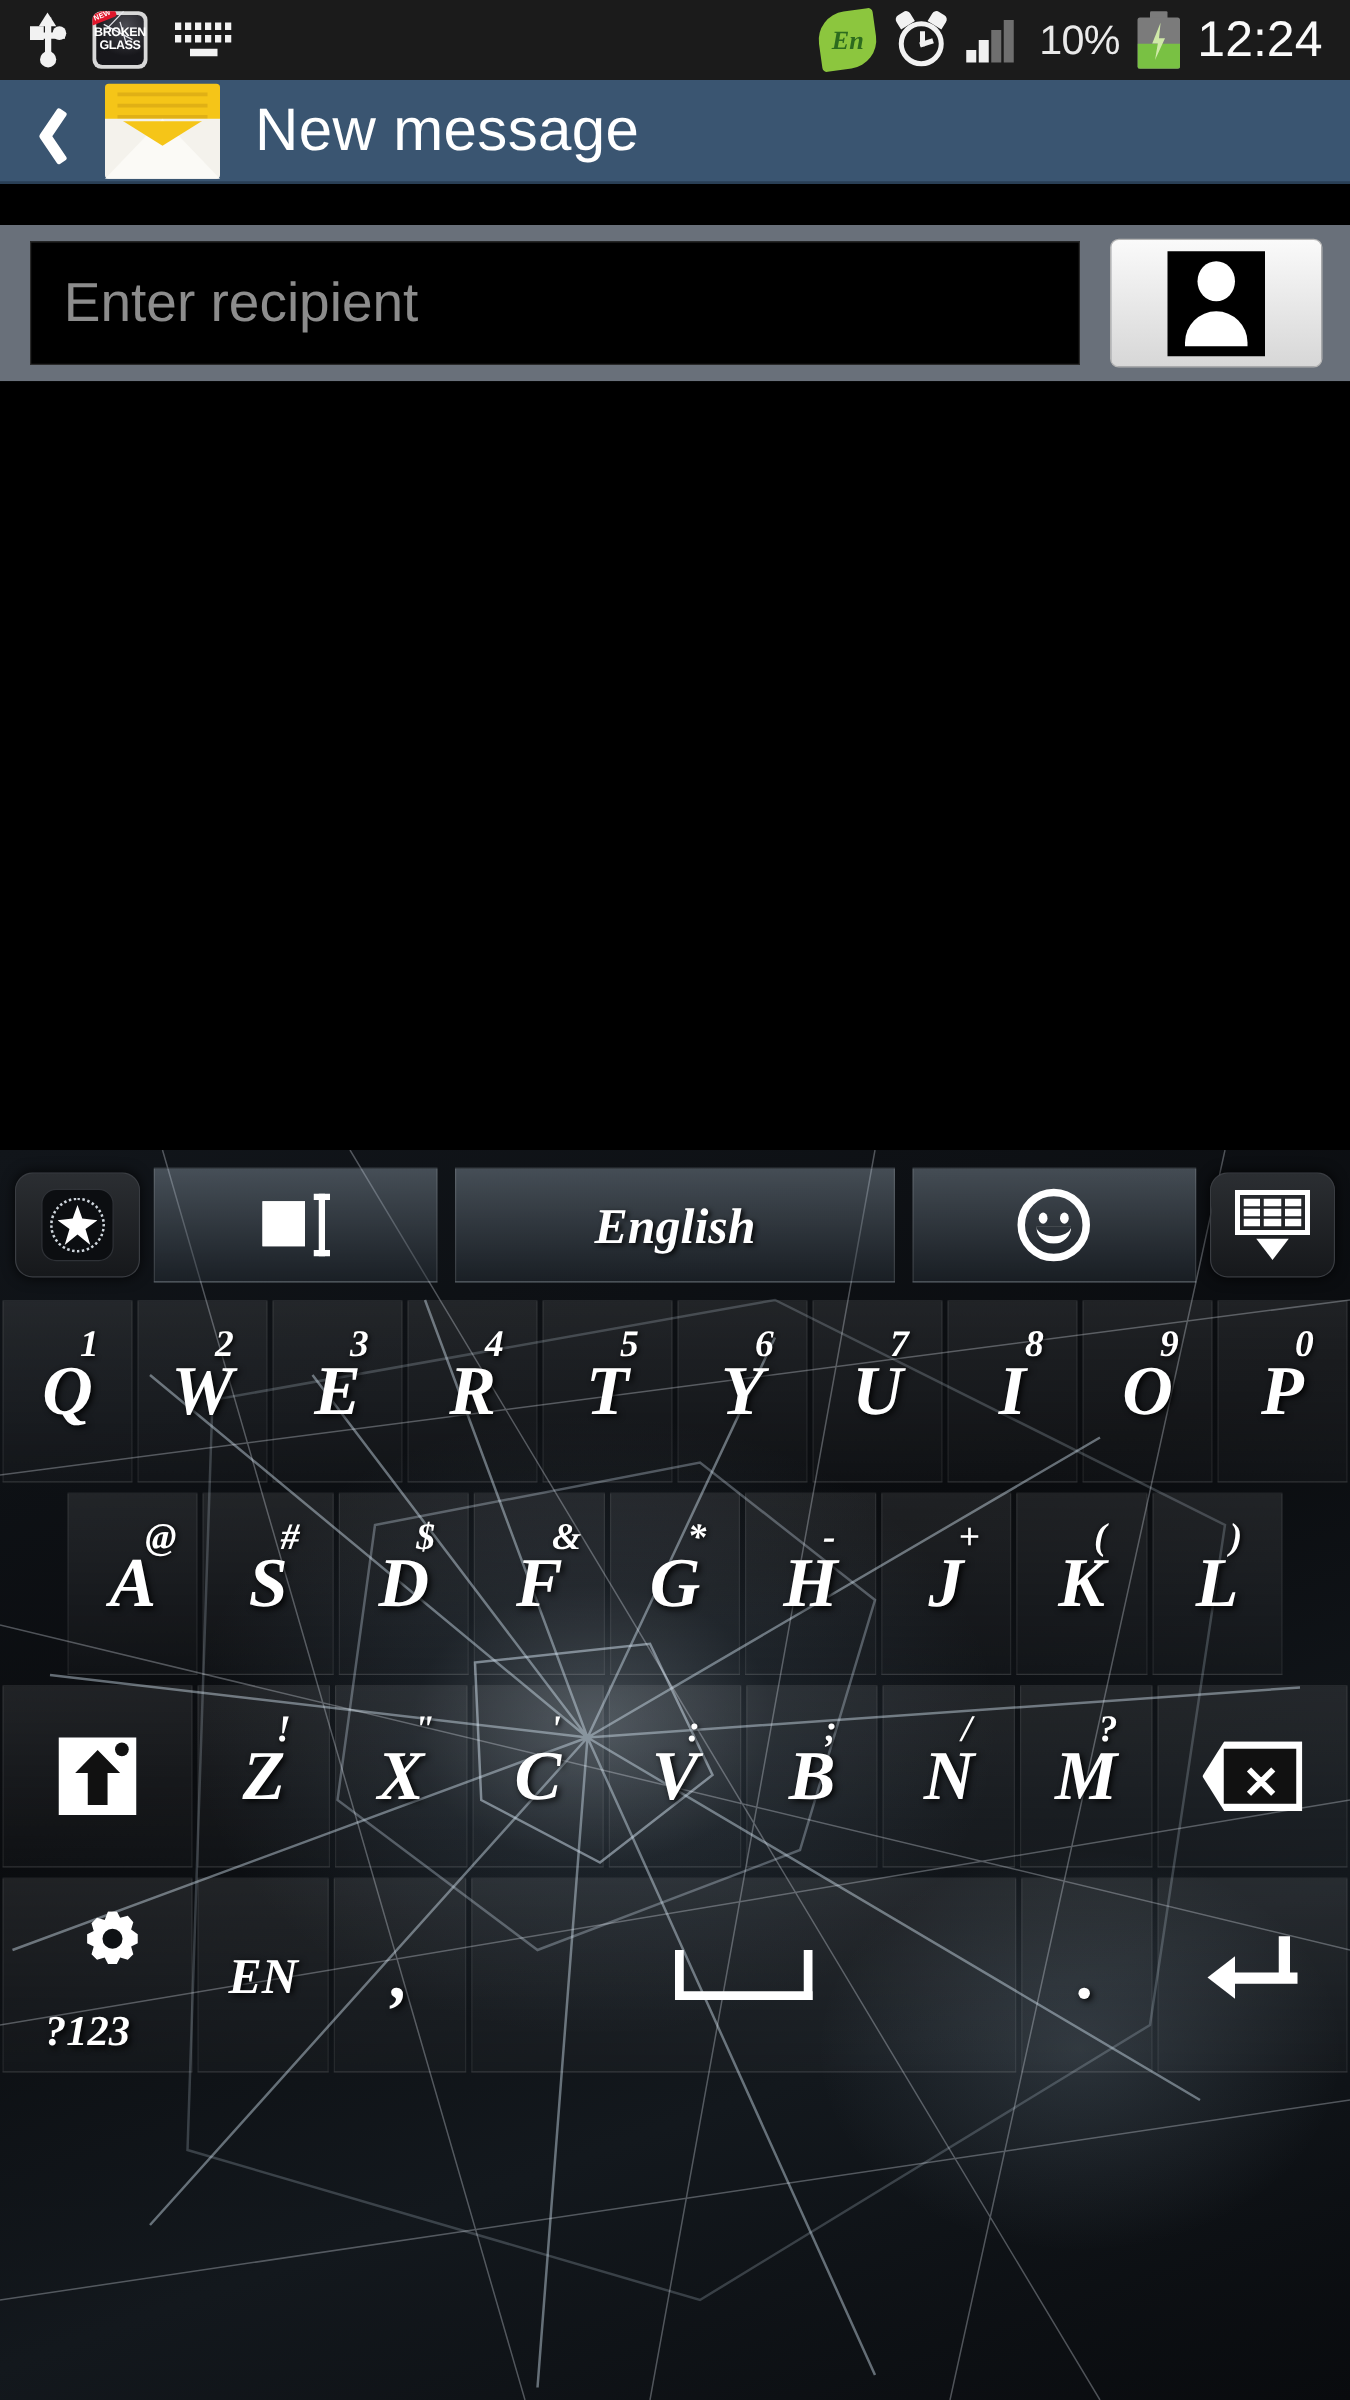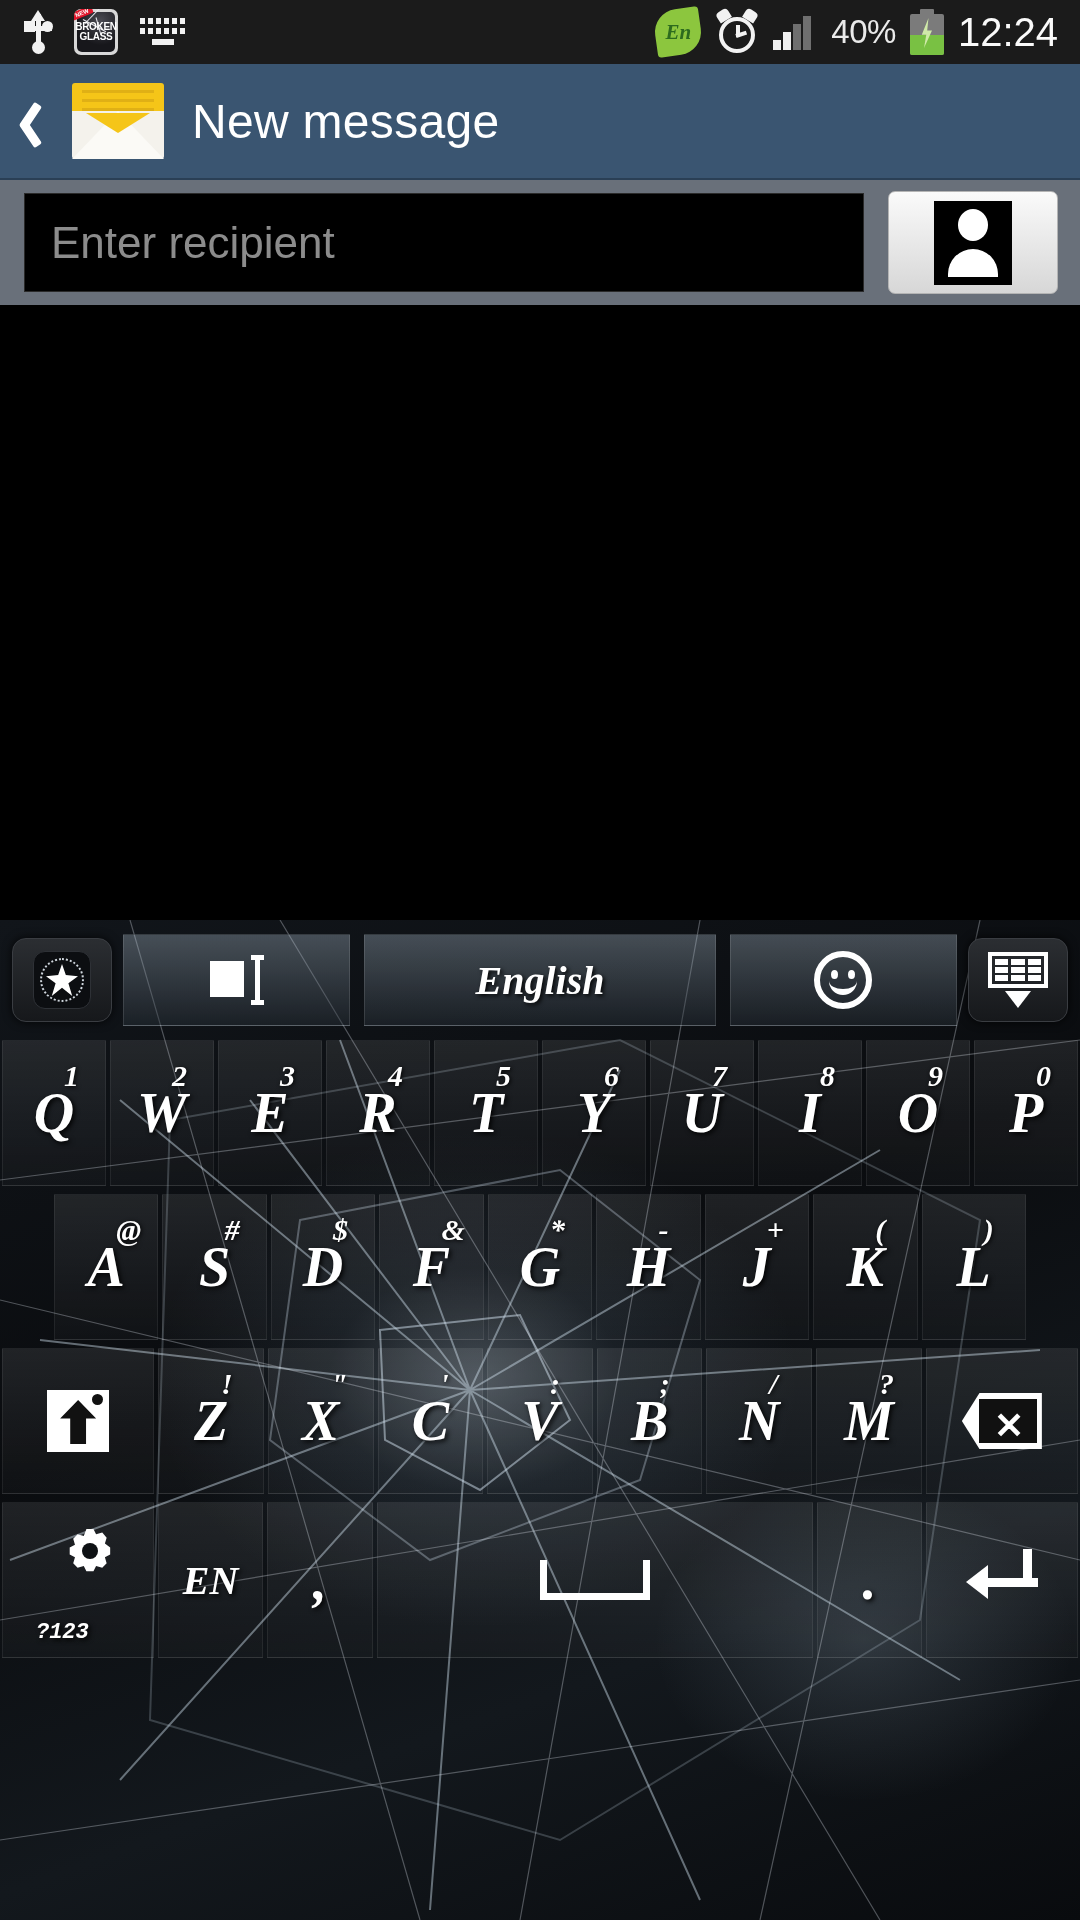--- a/index.html
+++ b/index.html
@@ -89,22 +89,22 @@
   .batt .cap{position:absolute;left:10px;top:0;width:14px;height:6px;background:#7b7b7b;border-radius:1px;}
   .batt .body{position:absolute;left:0;top:5px;width:34px;height:41px;background:#7b7b7b;border-radius:2px;overflow:hidden;}
   .batt .fill{position:absolute;bottom:0;left:0;width:100%;height:48%;background:#79c143;}
   .batt .bolt{position:absolute;left:9px;top:9px;z-index:4;width:16px;height:30px;
     background:#cfe9a8;
     clip-path:polygon(60% 0%, 18% 56%, 46% 56%, 32% 100%, 82% 42%, 52% 42%);}
   .clock{color:#fafafa;font-size:40px;letter-spacing:0px;font-weight:400;}
 
   
   #title-bar{
-    position:absolute;top:64px;left:0;width:1080px;height:116px;
-    background:#3a5571; display:flex;align-items:center; border-bottom:2px solid #2a3f55;
+    position:absolute;top:64px;left:0;width:1080px;height:83px;
+    background:#3a5571; display:flex;align-items:center; border-bottom:2px solid #2a3f55;padding-left:12px;
   }
   #back-chevron{ width:62px;height:116px; display:flex;align-items:center;justify-content:center; cursor:pointer;}
   #back-chevron .cv{
     width:26px;height:46px;position:relative;
   }
   #back-chevron .cv::before{
     content:""; position:absolute;left:8px;top:4px;width:9px;height:28px;background:#fff;
     transform:rotate(34deg); border-radius:2px;
   }
   #back-chevron .cv::after{
@@ -294,21 +294,21 @@
   .gear-ico{width:44px;height:44px;position:relative;}
   .gear-ico .g{position:absolute;inset:0;background:#fff;
     clip-path:polygon(42% 0%,58% 0%,64% 12%,78% 8%,88% 20%,84% 33%,96% 42%,96% 58%,84% 64%,88% 78%,78% 88%,64% 84%,58% 96%,42% 96%,36% 84%,22% 88%,12% 78%,16% 64%,4% 58%,4% 42%,16% 36%,12% 22%,22% 12%,36% 16%);}
   .gear-ico .h{position:absolute;left:14px;top:14px;width:16px;height:16px;border-radius:50%;background:#0e1114;}
   .space-ico{ width:110px;height:40px;border:7px solid #fff;border-top:none; }
   .enter-ico{width:72px;height:62px;position:relative;}
   .enter-ico .v{position:absolute;right:6px;top:0;width:9px;height:36px;background:#fff;}
   .enter-ico .hbar{position:absolute;left:18px;top:29px;width:54px;height:9px;background:#fff;}
   .enter-ico .hd{position:absolute;left:0;top:16px;width:0;height:0;border-top:17px solid transparent;border-bottom:17px solid transparent;border-right:22px solid #fff;}
   .k-en{color:#fff;font-family:"Liberation Serif",serif;font-style:italic;font-weight:bold;font-size:40px;text-shadow:2px 2px 5px #000;}
-  .k123{position:absolute;bottom:12px;left:50%;margin-left:-42px;color:#fff;font-family:Liberation Mono, monospace;font-style:italic;font-weight:bold;font-size:22px;text-shadow:2px 2px 5px #000;}
+  .k123{position:absolute;bottom:12px;left:50%;margin-left:-42px;color:#fff;font-family:Liberation Serif, serif;font-style:italic;font-weight:bold;font-size:34px;text-shadow:2px 2px 5px #000;}
 </style>
 </head>
 <body>
 
 <div id="screen">
 
   <div id="status-bar">
     <div class="sb-left">
 
       <div class="usb-ico">
@@ -366,21 +366,21 @@
           <div class="h2"></div>
       </div>
 
       <div class="signal">
         <div class="b b1 on"></div>
           <div class="b b2 on"></div>
           <div class="b b3"></div>
           <div class="b b4"></div>
       </div>
 
-      <div class="battpct">40%</div>
+      <div class="battpct">10%</div>
 
       <div class="batt">
         <div class="cap"></div>
         <div class="body">
             <div class="fill"></div>
           </div>
         <div class="bolt"></div>
       </div>
 
       <div class="clock">12:24</div>

